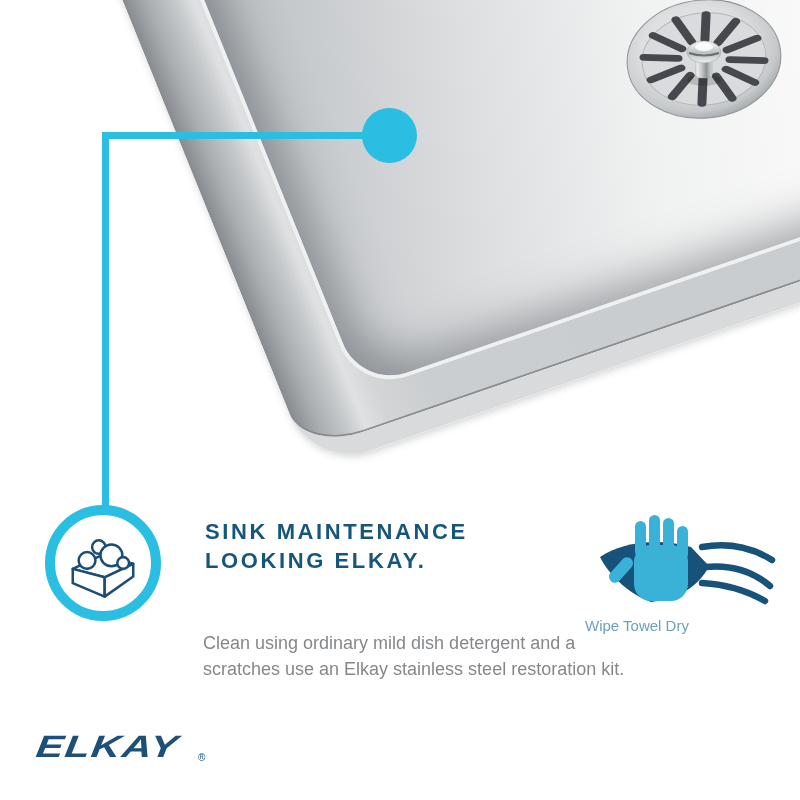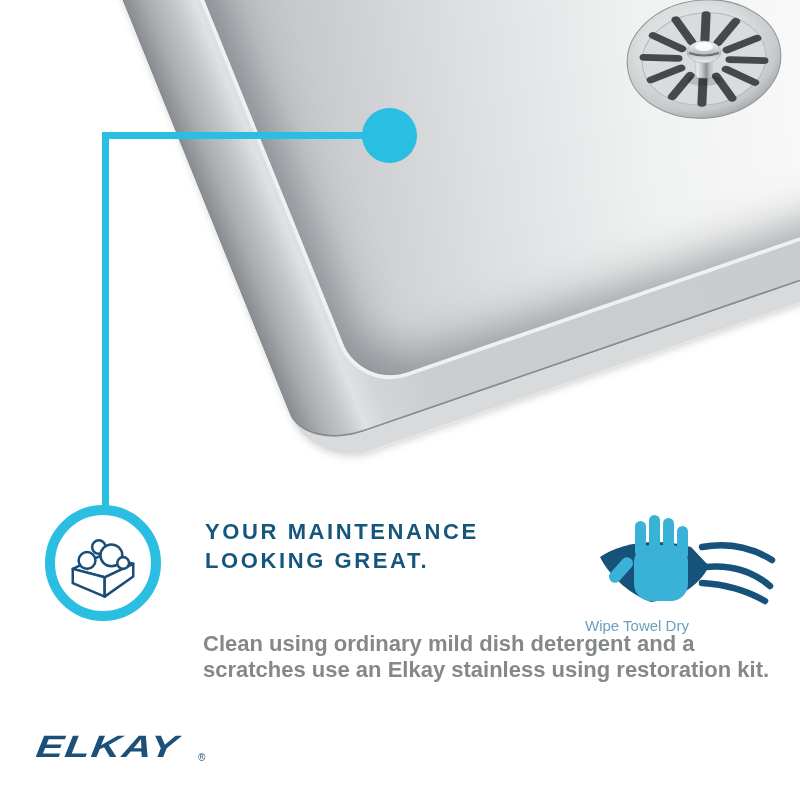--- a/index.html
+++ b/index.html
@@ -37,21 +37,21 @@
                border-radius:50%;background:var(--c-accent);z-index:3;}
   .soap-badge{position:absolute;left:45px;top:505px;width:96px;height:96px;
               background:#fff;border:10px solid var(--c-accent);border-radius:50%;
               z-index:3;display:flex;align-items:center;justify-content:center;}
 
   
   .heading{position:absolute;left:205px;top:518px;z-index:3;
            color:var(--c-navy);font-size:22px;line-height:28.5px;font-weight:700;
            letter-spacing:2.6px;white-space:nowrap;}
   .bodytext{position:absolute;left:203px;top:631px;z-index:3;
-            color:var(--c-gray);font-size:22px;line-height:25.5px;white-space:nowrap;font-weight:bold;}
+            color:var(--c-gray);font-size:18px;line-height:25.5px;white-space:nowrap;}
 
   
   .wipe{position:absolute;left:585px;top:505px;width:200px;z-index:3;}
   .wipe-label{margin-top:3px;text-align:left;color:var(--c-label);font-size:15px;}
 
   
   .logo{position:absolute;left:34px;top:729px;z-index:3;color:var(--c-logo);}
   .logo-text{display:inline-block;font-weight:700;font-style:italic;font-size:31px;
              letter-spacing:1px;transform:scaleX(1.32) skewX(-6deg);
              transform-origin:0 100%;}
@@ -124,26 +124,26 @@
         <path d="M52,67 L86,51 L86,66 L52,90 Z"></path>
         <circle cx="31" cy="47" r="10"></circle>
         <circle cx="45" cy="31" r="8"></circle>
         <circle cx="60" cy="41" r="13"></circle>
         <circle cx="74" cy="50" r="7"></circle>
       </g>
     </svg>
   </div>
 
   <div class="heading">
-    <div>YOUR MAINTENANCE</div>
-    <div>LOOKING GREAT.</div>
+    <div>SINK MAINTENANCE</div>
+    <div>LOOKING ELKAY.</div>
   </div>
   <div class="bodytext">
     <div>Clean using ordinary mild dish detergent and a</div>
-    <div>scratches use an Elkay stainless using restoration kit.</div>
+    <div>scratches use an Elkay stainless steel restoration kit.</div>
   </div>
 
   <div class="wipe">
     <svg width="200" height="105" viewBox="0 0 200 105">
       <path d="M15,52 C35,38 72,32 106,42 L124,61 C114,82 92,94 66,97 C46,90 25,72 15,52 Z" fill="var(--c-towel)"></path>
       <g stroke="var(--c-towel)" stroke-width="6.5" fill="none" stroke-linecap="round">
         <path d="M117,42 Q155,35 187,55"></path>
         <path d="M120,62 Q158,58 185,81"></path>
         <path d="M117,78 Q152,80 180,96"></path>
       </g>

